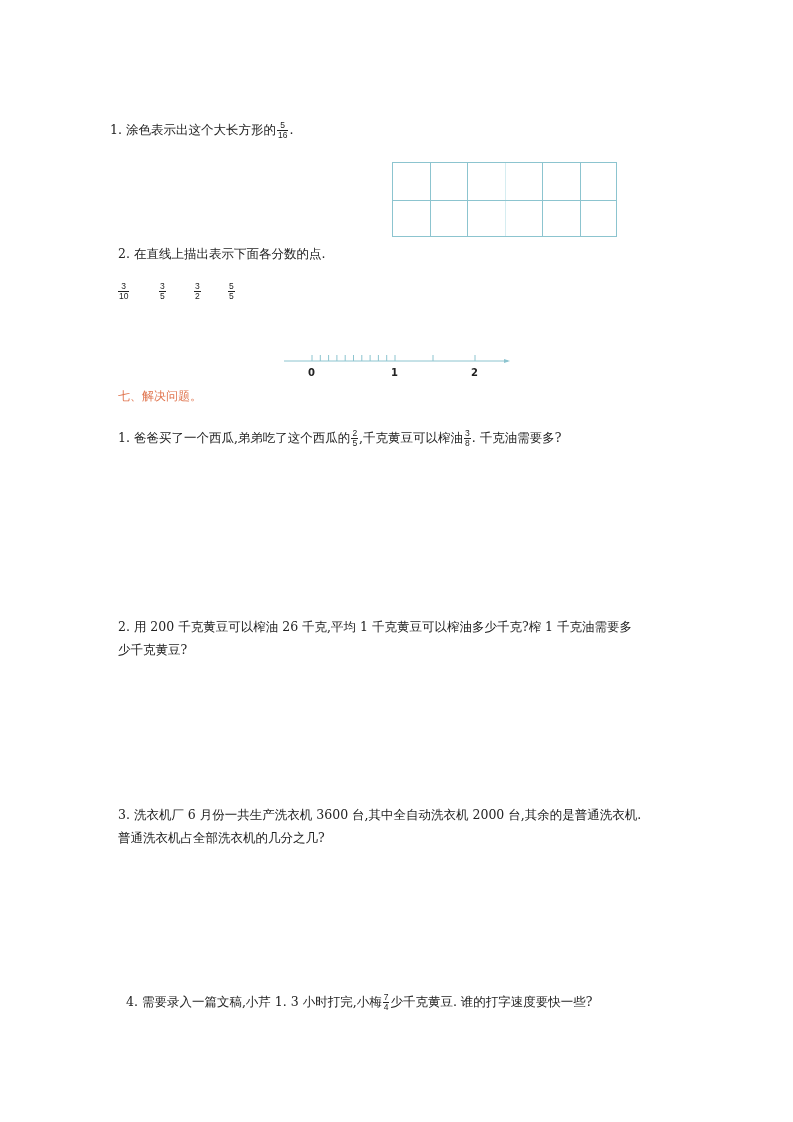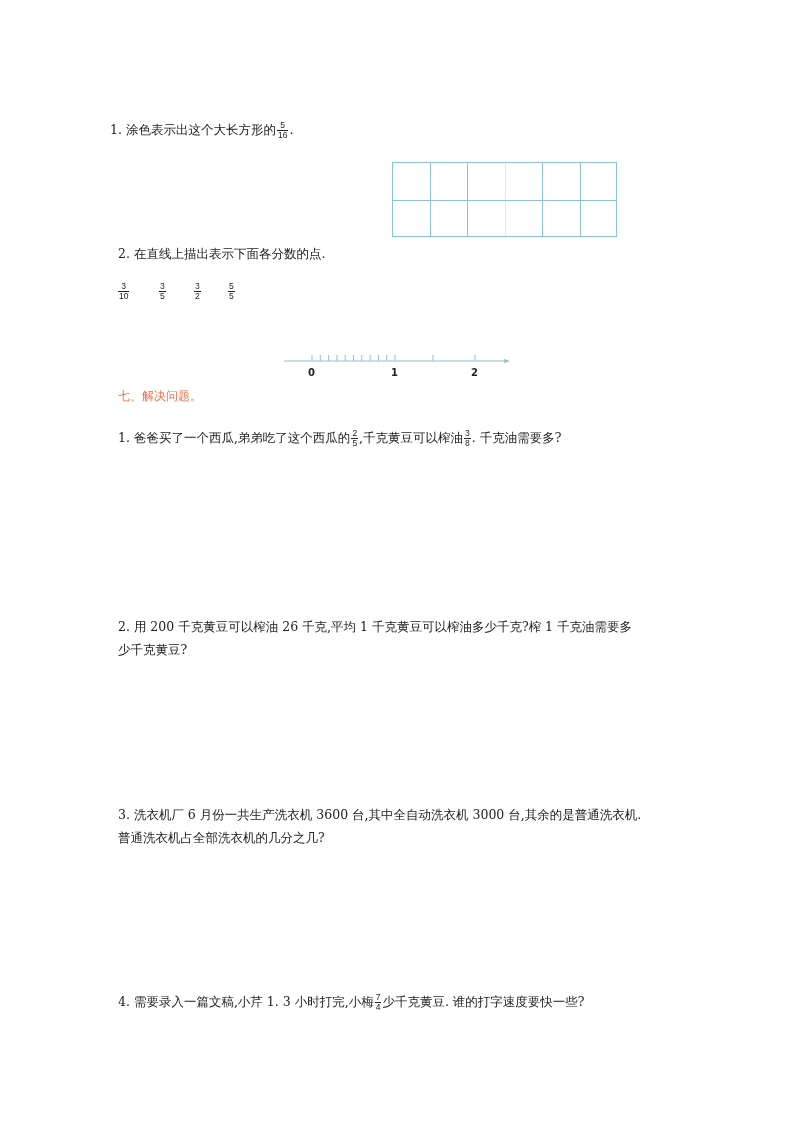--- a/index.html
+++ b/index.html
@@ -86,18 +86,18 @@
 
 <div class="line section" style="left:118px; top:389px;">七、解决问题。</div>
 
 <div class="line" style="left:118px; top:429px;">
   <span>1. 爸爸买了一个西瓜,弟弟吃了这个西瓜的</span><span class="frac"><span class="num">2</span><span class="den">5</span></span><span>,千克黄豆可以榨油</span><span class="frac"><span class="num">3</span><span class="den">8</span></span><span>. 千克油需要多?</span>
 </div>
 
 <div class="line" style="left:118px; top:619px;">2. 用 200 千克黄豆可以榨油 26 千克,平均 1 千克黄豆可以榨油多少千克?榨 1 千克油需要多</div>
 <div class="line" style="left:118px; top:642px;text-align:right;">少千克黄豆?</div>
 
-<div class="line" style="left:118px; top:807px;">3. 洗衣机厂 6 月份一共生产洗衣机 3600 台,其中全自动洗衣机 3000 台,其余的是普通洗衣机.</div>
+<div class="line" style="left:118px; top:807px;">3. 洗衣机厂 6 月份一共生产洗衣机 3600 台,其中全自动洗衣机 2000 台,其余的是普通洗衣机.</div>
 <div class="line" style="left:118px; top:830px;">普通洗衣机占全部洗衣机的几分之几?</div>
 
-<div class="line" style="left:118px; top:993px;">
+<div class="line" style="left:126px; top:993px;">
   <span>4. 需要录入一篇文稿,小芹 1. 3 小时打完,小梅</span><span class="frac"><span class="num">7</span><span class="den">4</span></span><span>少千克黄豆. 谁的打字速度要快一些?</span>
 </div>
 
 </body></html>

